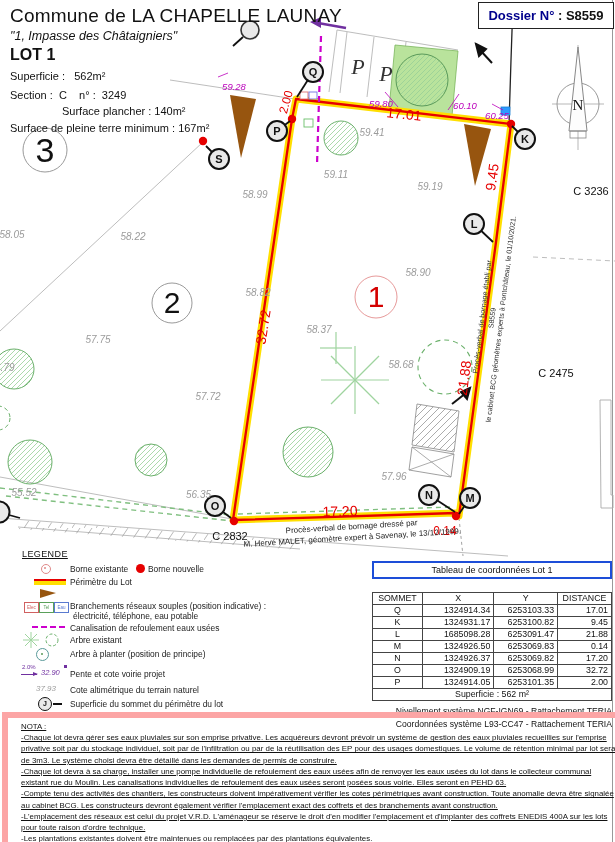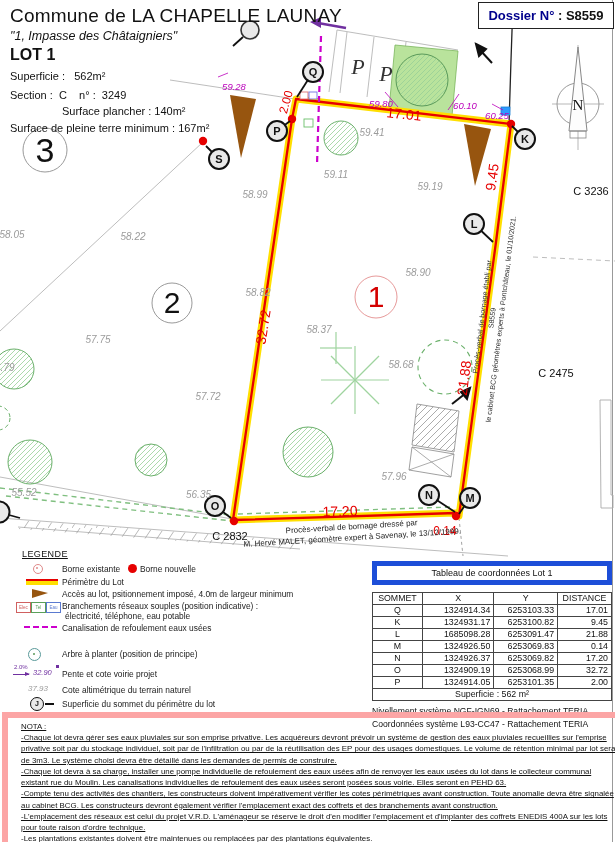--- a/index.html
+++ b/index.html
@@ -25,21 +25,21 @@
   .parcel{color:#111;font-size:11px;}
   .pletter{color:#333;font-size:22px;font-style:italic;font-family:"Liberation Serif",serif;}
   .note-rot{position:absolute;text-align:center;color:#333;white-space:nowrap;}
   #note-right{left:492px;top:318px;font-size:7.2px;line-height:1.35;
         transform:translate(-50%,-50%) rotate(-83deg);}
   #note-bottom{left:352px;top:533px;font-size:8px;line-height:1.35;color:#222;
         transform:translate(-50%,-50%) rotate(-3.5deg);}
   
   #legend{position:absolute;left:0;top:545px;width:370px;height:168px;}
   #legend-title{position:absolute;left:22px;top:4px;font-size:9px;text-decoration:underline;letter-spacing:.4px;}
-  .leg-row{position:absolute;left:0;width:100%;height:13px;}
+  .leg-row{position:absolute;left:8px;width:100%;height:13px;}
   .leg-label{position:absolute;left:62px;top:1px;font-size:8.4px;white-space:nowrap;color:#222;}
   .leg-label2{position:absolute;left:140px;top:1px;font-size:8.4px;white-space:nowrap;color:#222;}
   .sym{position:absolute;display:block;}
   .circ-exist{left:33px;top:1px;width:8px;height:8px;border:1.2px solid #e08a8a;border-radius:50%;}
   .circ-exist i{position:absolute;left:2px;top:2px;width:2px;height:2px;background:#e08a8a;border-radius:50%;}
   .circ-new{left:128px;top:1px;width:9px;height:9px;background:#e60000;border-radius:50%;}
   .perim{left:26px;top:3px;width:32px;height:4px;background:#ffdf00;border-top:2px solid #e60000;}
   .acces{left:32px;top:1px;width:0;height:0;border-left:16px solid #97550f;
          border-top:4px solid transparent;border-bottom:5px solid transparent;}
   .bbox{top:2px;width:13px;height:9px;border:1px solid;font-size:4.5px;text-align:center;line-height:9px;}
@@ -51,28 +51,28 @@
   .parrow i{position:absolute;right:-1px;top:-3px;width:0;height:0;border-left:5px solid #7030a0;
         border-top:2.5px solid transparent;border-bottom:2.5px solid transparent;}
   .pval{position:absolute;left:33px;top:0;font-size:7.5px;font-style:italic;color:#7030a0;}
   .pdot{position:absolute;left:56px;top:-3px;width:3px;height:3px;background:#7030a0;}
   .coteval{position:absolute;left:28px;top:0;font-size:8px;font-style:italic;color:#9b9b9b;}
   .matric{left:30px;top:-1px;width:12px;height:12px;border:1.6px solid #111;border-radius:50%;background:#e9e9e9;
         font-size:7px;font-weight:bold;text-align:center;line-height:12px;}
   .matlead{left:45px;top:5px;width:9px;height:2px;background:#111;}
   
   #coord-block{position:absolute;left:372px;top:561px;width:240px;}
-  #coord-title{border:5px solid #1d4ed8;height:14px;line-height:14px;text-align:center;font-size:9px;margin-bottom:7px;}
+  #coord-title{border:2px solid #1d4ed8;height:14px;line-height:14px;text-align:center;font-size:9px;margin-bottom:13px;}
   #coord-table{width:100%;border-collapse:collapse;font-size:8.8px;}
   #coord-table th,#coord-table td{border:1px solid #444;padding:0 3px;height:11px;line-height:11px;}
   #coord-table th{font-weight:normal;text-align:center;}
   #coord-table td.num{text-align:right;}
   #coord-table td.id{text-align:center;}
   #coord-foot{text-align:center;}
-  .coord-note{text-align:left;font-size:8.6px;margin-top:3px;white-space:nowrap;}
+  .coord-note{text-align:right;font-size:8.6px;margin-top:3px;white-space:nowrap;}
   
   #nota{position:absolute;left:2px;top:712px;width:599px;height:122px;border:6px solid #fca5a5;
         padding:3px 13px;font-size:7.9px;line-height:1.42;color:#111;overflow:hidden;text-decoration:underline;}
   .nota-p{margin:0;}
   svg{position:absolute;left:0;top:0;}
 </style>
 </head>
 <body>
 
 <div id="page">
@@ -296,32 +296,43 @@
       <span class="leg-label">Borne existante</span>
       <span class="sym circ-new"></span>
       <span class="leg-label2">Borne nouvelle</span>
     </div>
     <div class="leg-row" style="top:31px">
       <span class="sym perim"></span>
       <span class="leg-label">Périmètre du Lot</span>
     </div>
     <div class="leg-row" style="top:43px">
       <span class="sym acces"></span>
-      <span class="leg-label">Accès au lot, psitionnement imposé, 4.0m de largeur minimum</span>
     </div>
     <div class="leg-row" style="top:77px">
       <span class="sym canal"></span>
       <span class="leg-label">Canalisation de refoulement eaux usées</span>
     </div>
     <div class="leg-row" style="top:55px">
       <span class="sym bbox" style="left:16px;border-color:#d06060;color:#d06060">Elec</span>
       <span class="sym bbox" style="left:31px;border-color:#5aa05a;color:#5aa05a">Tel</span>
       <span class="sym bbox" style="left:46px;border-color:#5a7ad0;color:#5a7ad0">Eau</span>
       <span class="leg-label">Branchements réseaux souples (position indicative) :</span>
       <span class="leg-label" style="top:11px;left:65px">électricité, téléphone, eau potable</span>
+    </div>
+    <div class="leg-row" style="top:89px">
+      <svg class="sym" style="left:14px;top:-2px" width="42" height="16">
+        <g stroke="#9fd49f" stroke-width="1">
+            <line x1="1" y1="8" x2="17" y2="8"></line>
+            <line x1="9" y1="0" x2="9" y2="16"></line>
+            <line x1="3" y1="2" x2="15" y2="14"></line>
+            <line x1="3" y1="14" x2="15" y2="2"></line>
+          </g>
+        <circle cx="30" cy="8" r="6" fill="none" stroke="#6ab06a" stroke-width="1" stroke-dasharray="3,2"></circle>
+      </svg>
+      <span class="leg-label">Arbre existant</span>
     </div>
     <div class="leg-row" style="top:103px">
       <span class="sym aplant">
           <i></i>
         </span>
       <span class="leg-label">Arbre à planter (position de principe)</span>
     </div>
     <div class="leg-row" style="top:123px">
       <span class="pct">2.0%</span>
       <span class="parrow">

